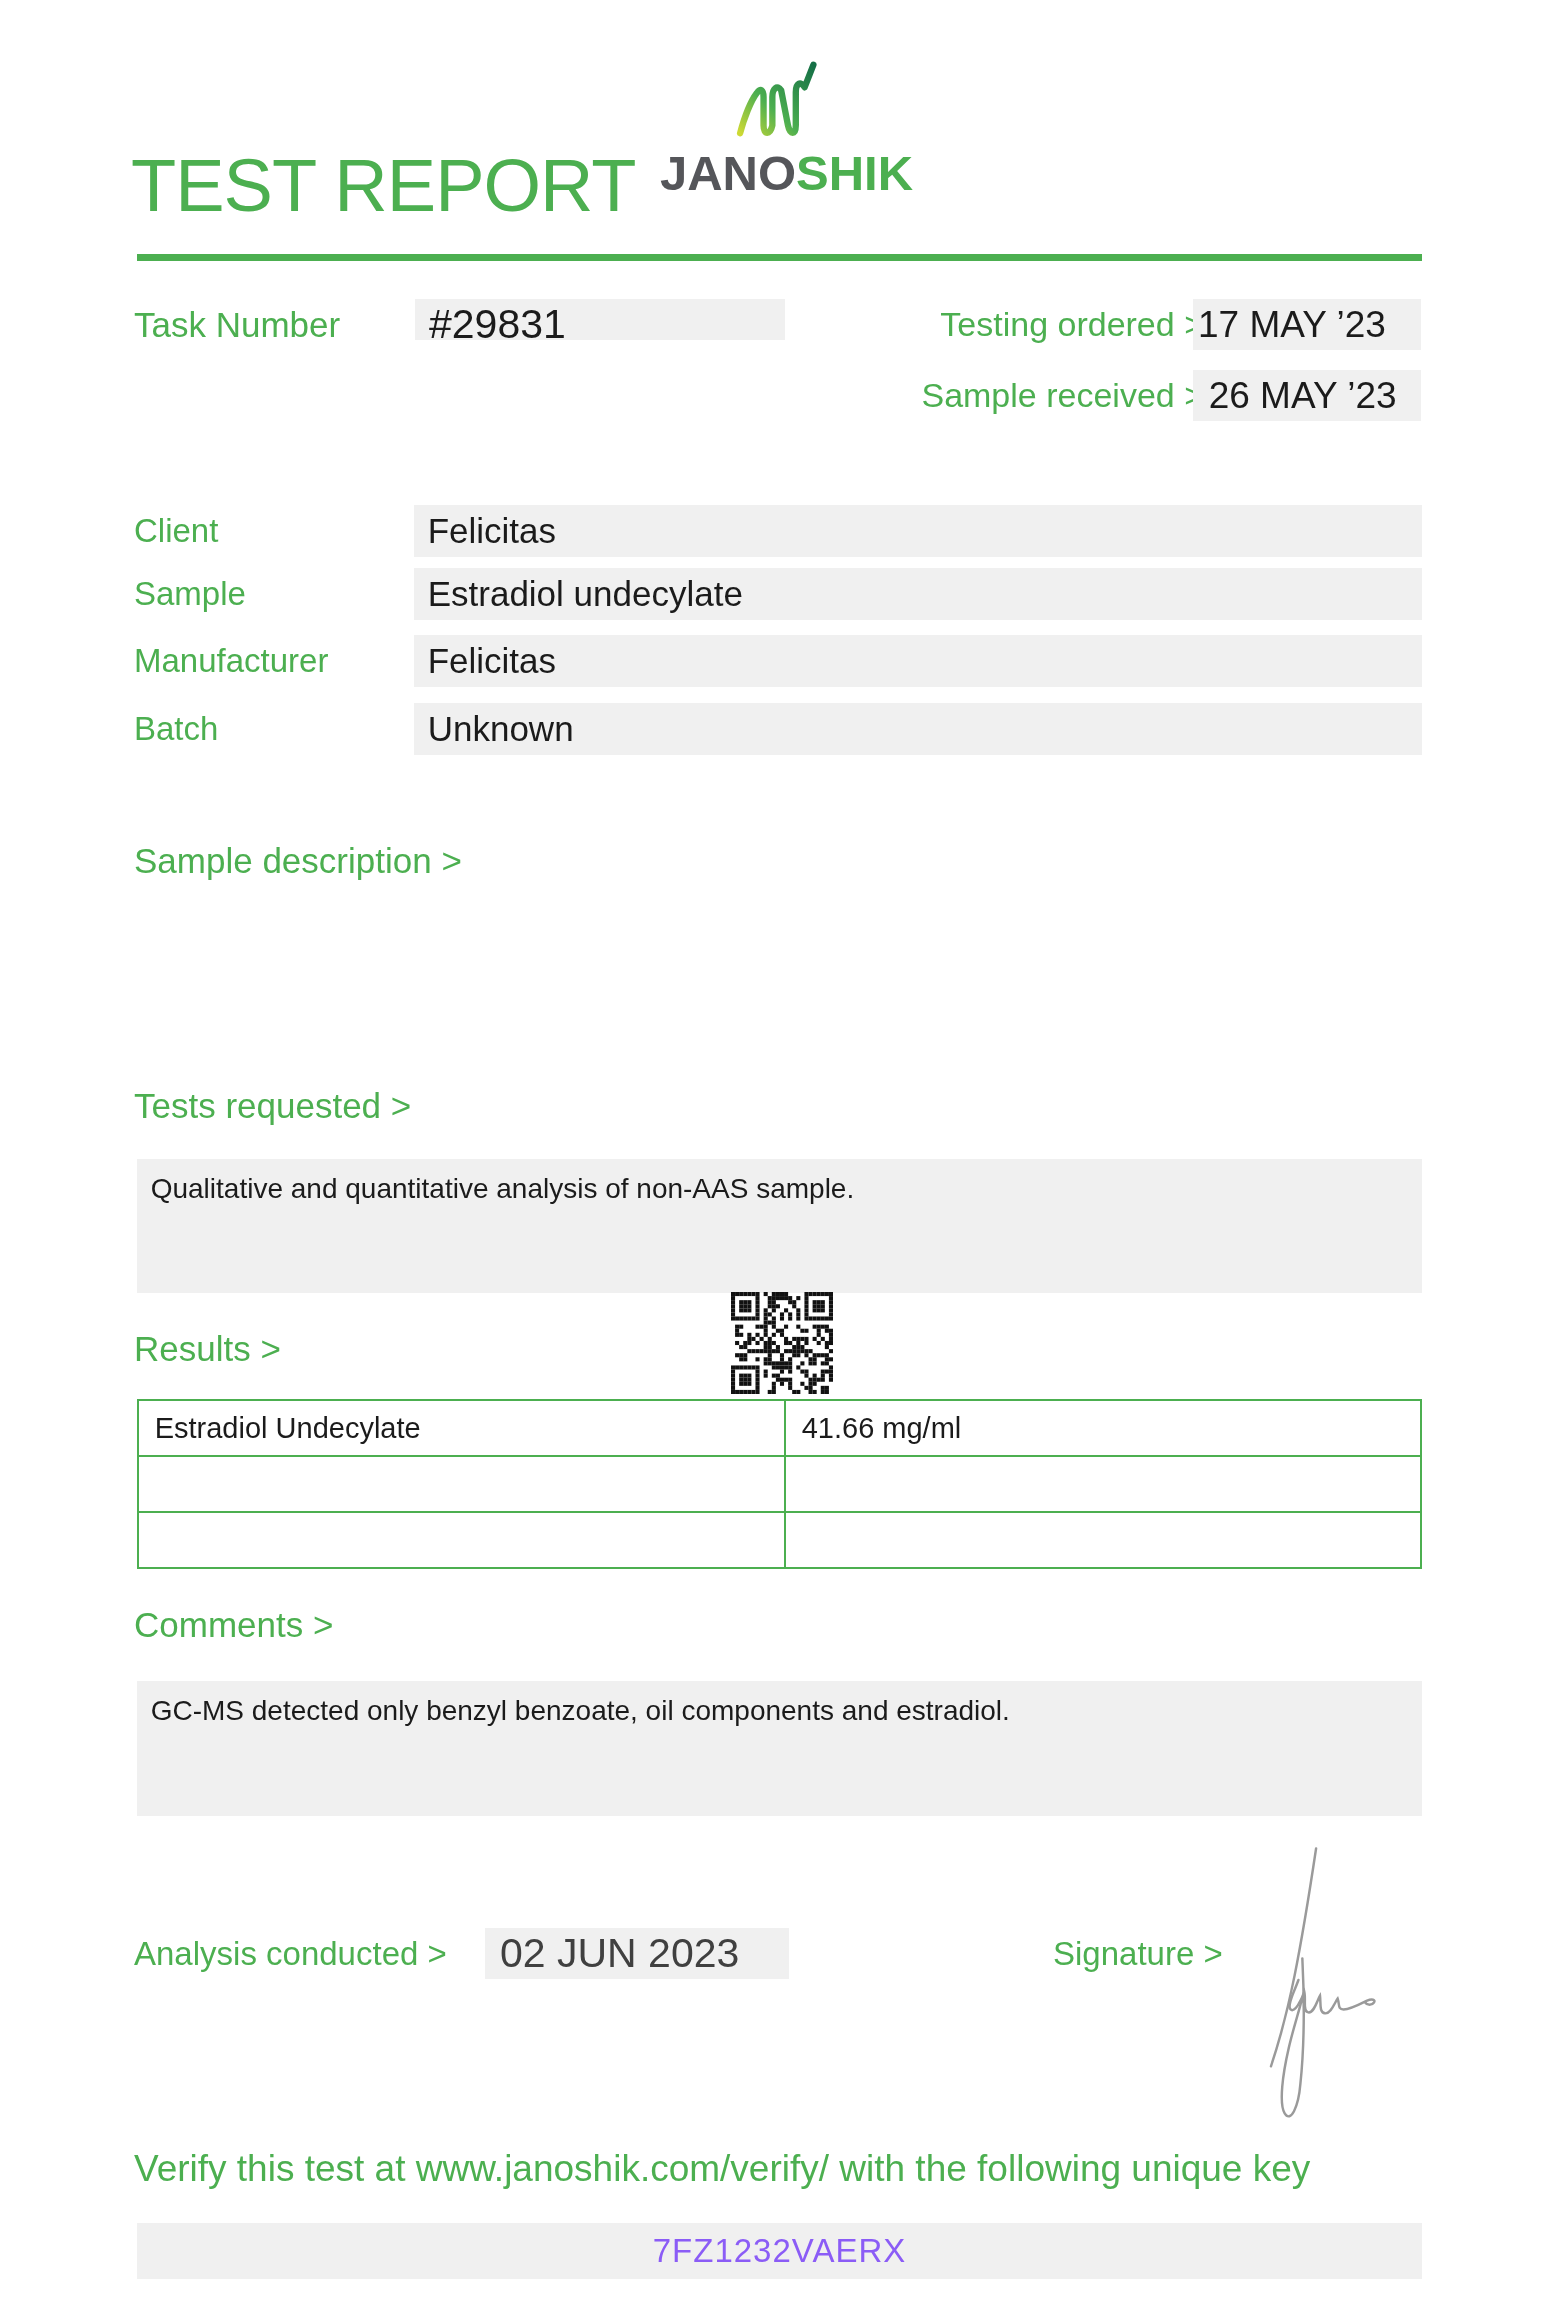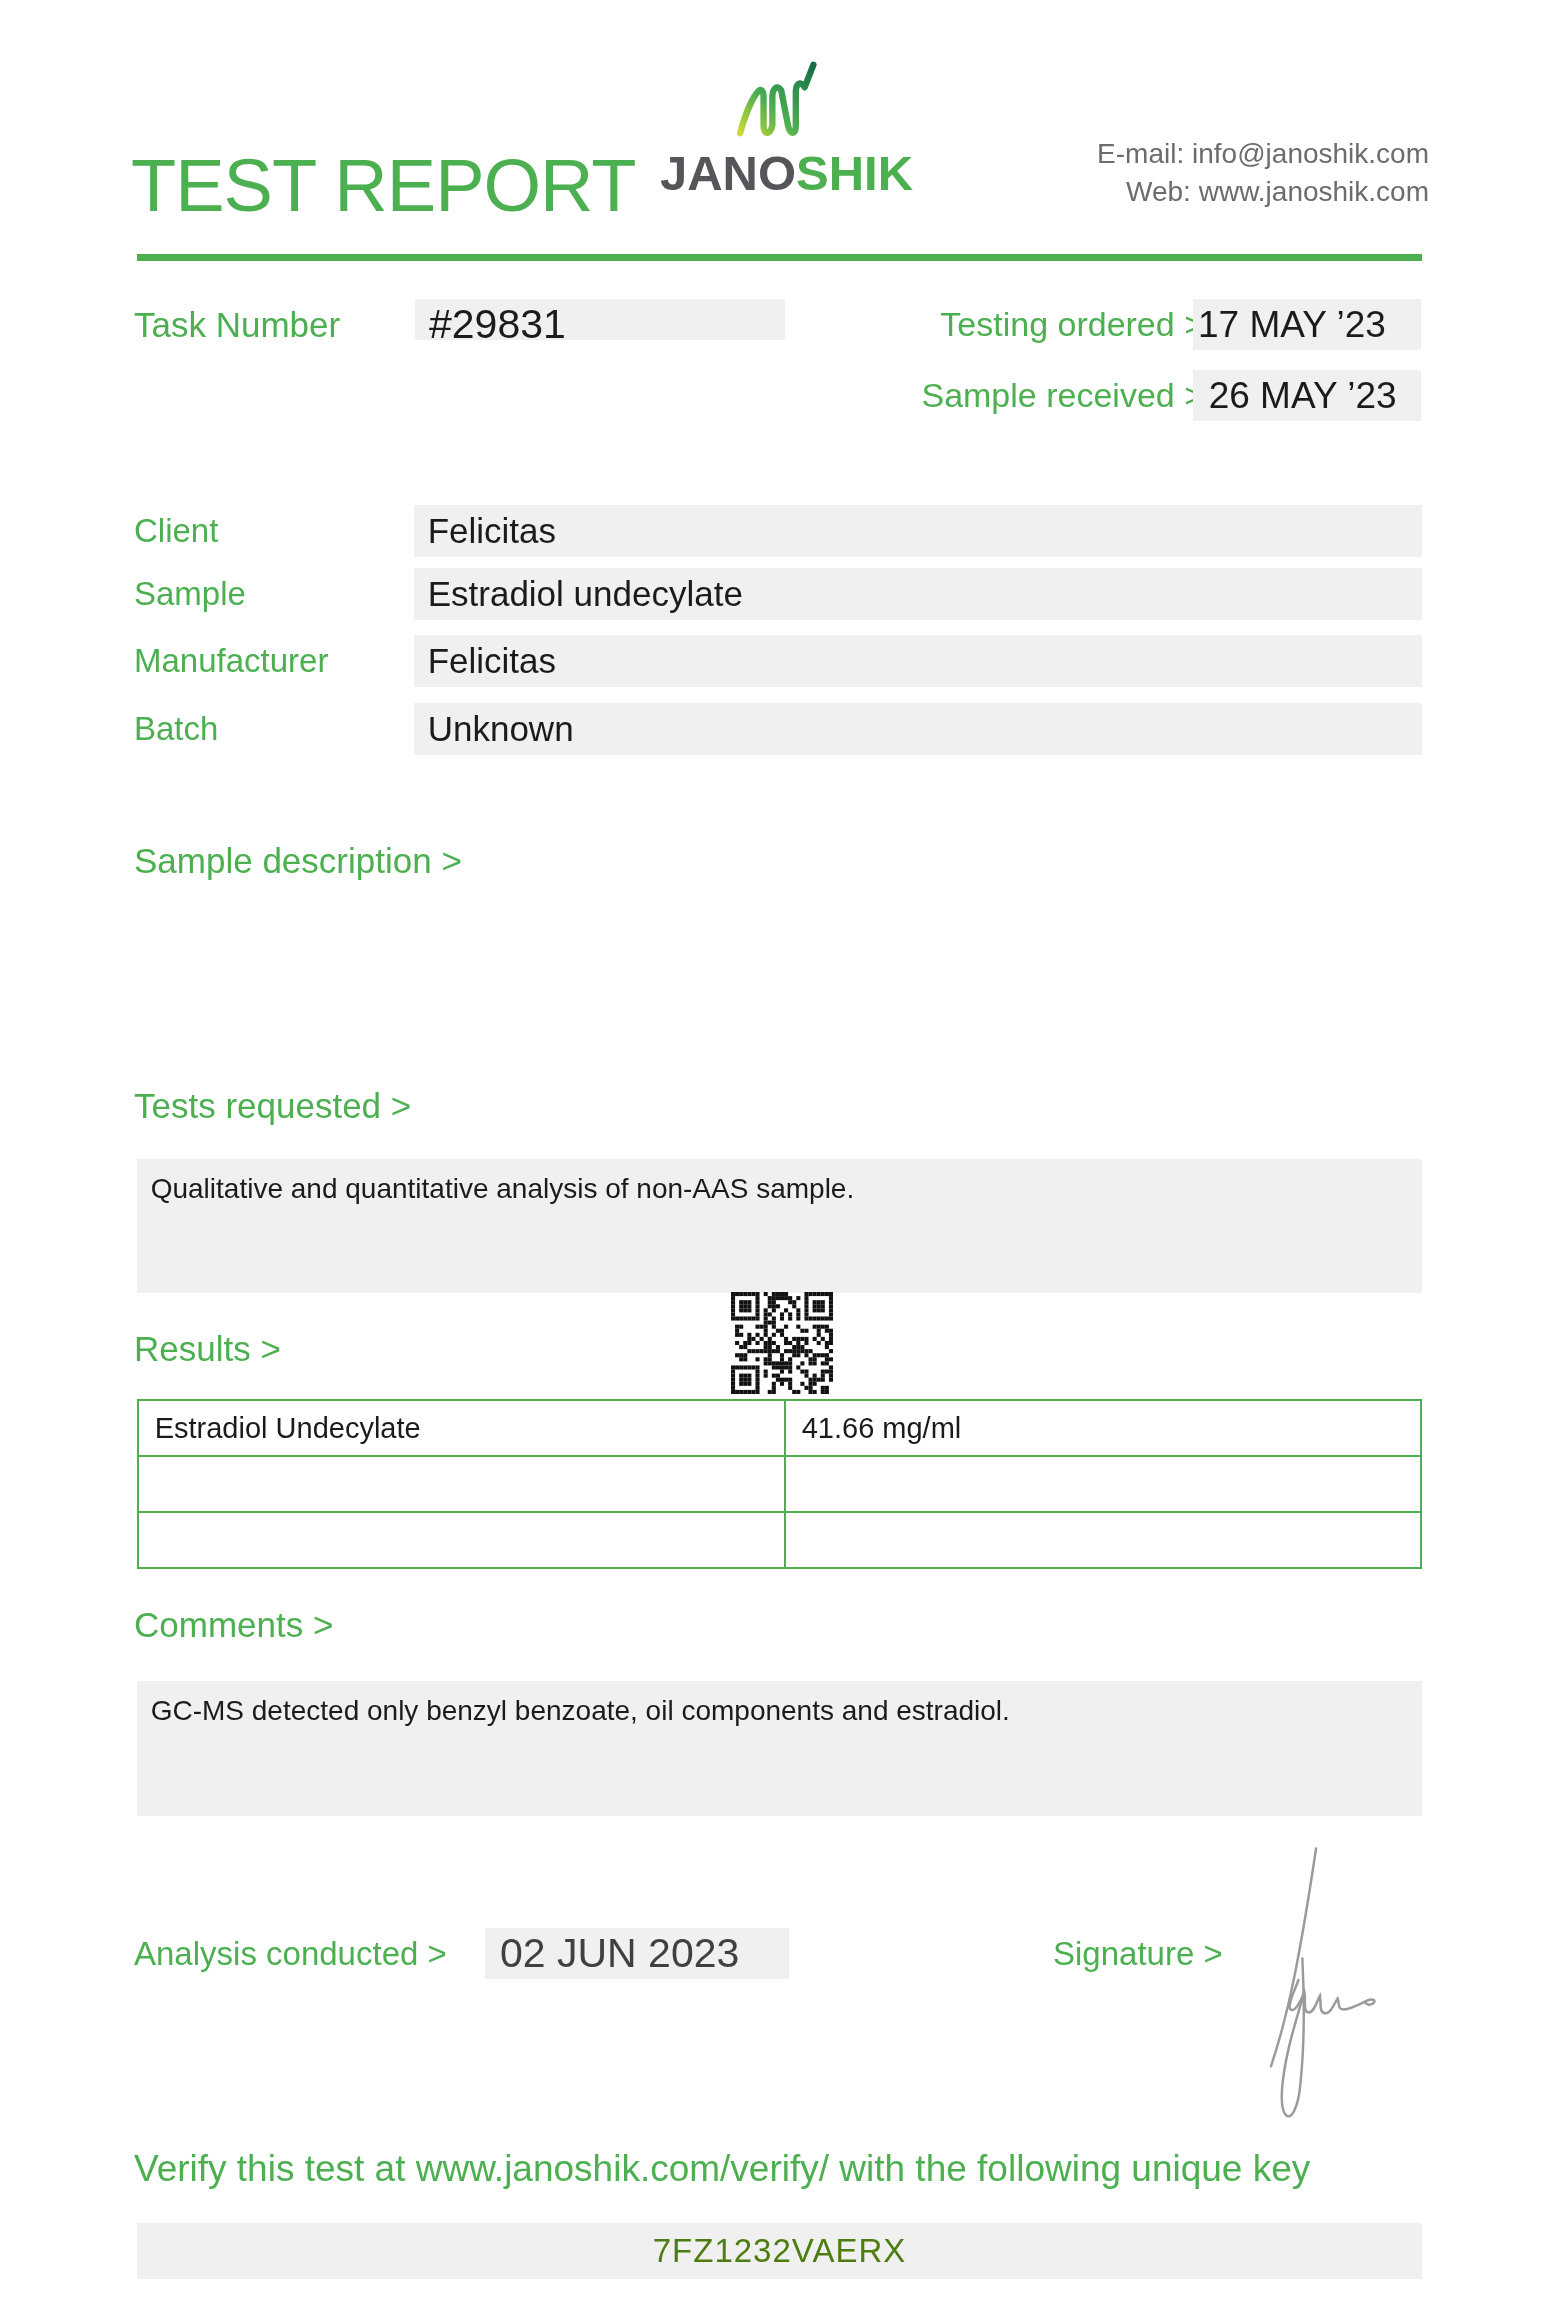--- a/index.html
+++ b/index.html
@@ -51,21 +51,21 @@
   .res-table col.c1 { width:647px; }
 
   
   .an-label { position:absolute; left:134px; top:1928px; height:51px; line-height:51px; font-size:33px; color:#4caf50; white-space:nowrap; }
   .an-box   { position:absolute; left:485px; top:1928px; width:304px; height:51px; line-height:51px; padding-left:15px; font-size:41px; color:#404040; white-space:nowrap; }
   .sig-label{ position:absolute; left:1053px; top:1928px; height:51px; line-height:51px; font-size:33px; color:#4caf50; white-space:nowrap; }
   .sig-art  { position:absolute; left:1259px; top:1821px; width:123px; height:314px; }
 
   
   .verify-h { position:absolute; left:134px; top:2148px; width:1304px; font-size:37px; color:#4caf50; white-space:nowrap; }
-  .key-box  { position:absolute; left:137px; top:2223px; width:1285px; height:56px; line-height:56px; text-align:center; font-size:33px; letter-spacing:1px; color:#4d7c0f; }
+  .key-box  { position:absolute; left:137px; top:2223px; width:1285px; height:56px; line-height:56px; text-align:center; font-size:33px; letter-spacing:1px; color:#8b5cf6; }
 </style>
 </head>
 <body>
 
 <div class="page">
 
   <div class="title">TEST REPORT</div>
 
   <div class="logo">
     <span>
@@ -78,30 +78,20 @@
           </linearGradient>
         </defs>
         <path d="M7,78 C11,63 18,45 24,37 C28,31 31,34 31,41 L31,70 C31,80 38,80 40,70 L40,41 C40,32 45,28 49,34 L56,70 C58,80 64,80 64,70 L64,36 C64,27 69,24 73,31 L82,8" fill="none" stroke="url(#lg)" stroke-width="6.5" stroke-linecap="round" stroke-linejoin="round"></path>
       </svg>
     </span>
     <div class="logo-text">
       <span class="t1">JANO</span><span class="t2">SHIK</span>
     </div>
   </div>
 
-  <div class="contact">
-    <div>
-      <span>E-mail:</span>
-      <span>info@janoshik.com</span>
-    </div>
-    <div>
-      <span>Web:</span>
-      <span>www.janoshik.com</span>
-    </div>
-  </div>
 
   <div class="divider"></div>
 
   <div class="task-label">Task Number</div>
   <div class="task-box box">#29831</div>
 
   <div class="date-label1">Testing ordered  &gt;</div>
   <div class="date-box1 box">17 MAY ’23</div>
   <div class="date-label2">Sample received &gt;</div>
   <div class="date-box2 box">26 MAY ’23</div>

